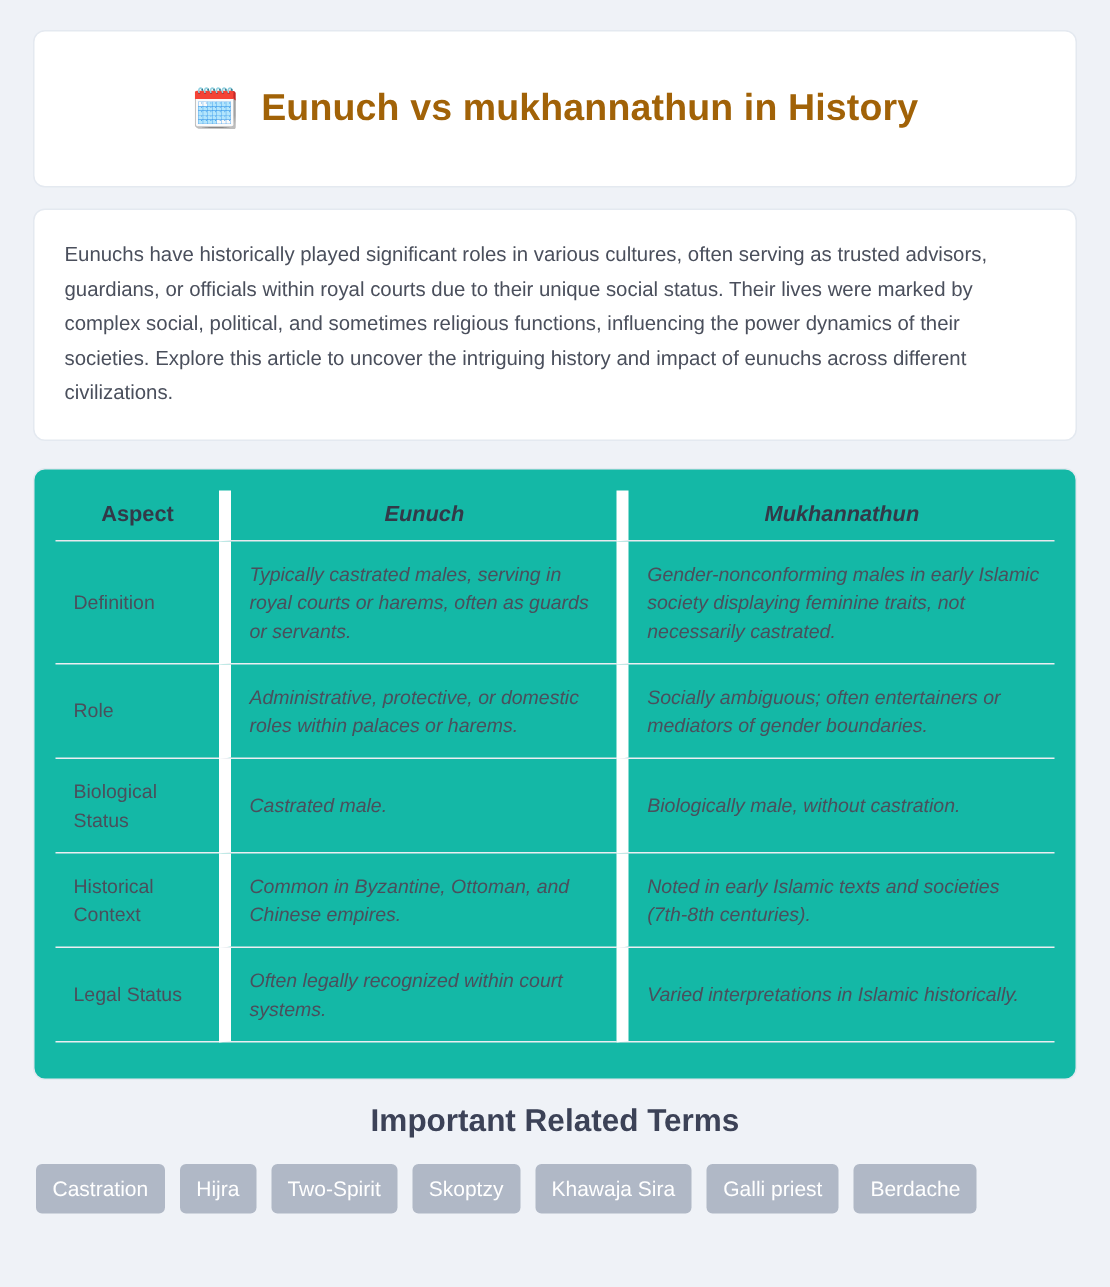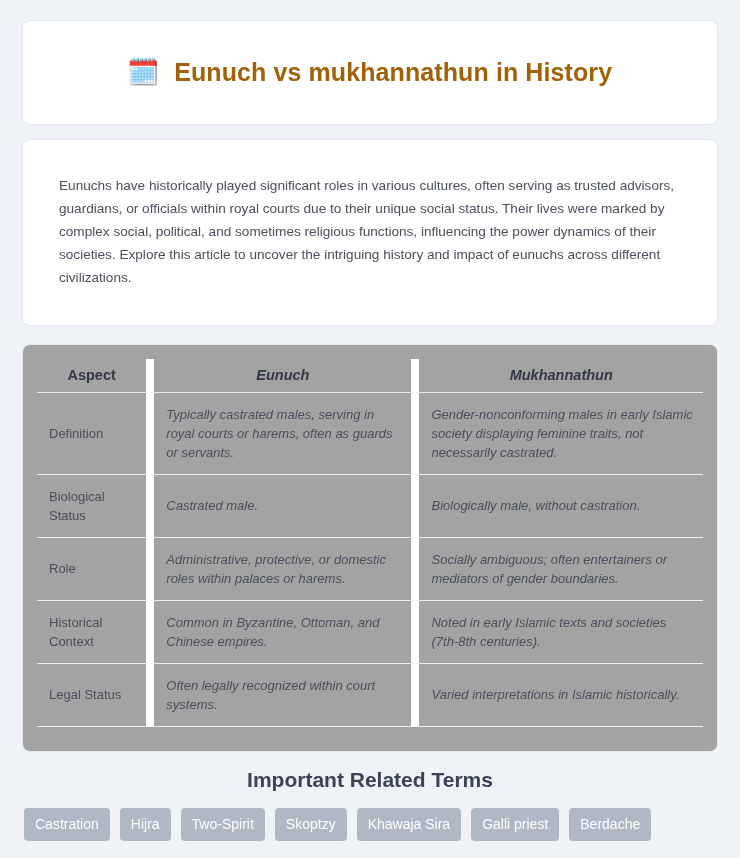--- a/index.html
+++ b/index.html
@@ -50,26 +50,26 @@
     background: #ffffff;
     border: 1px solid #e4e9f0;
     border-radius: 8px;
     padding: 18px 20px 20px 20px;
     margin-bottom: 18px;
   }
   .intro-text {
     font-size: 13.6px;
     line-height: 23px;
     color: #4a4f5c;
-    margin: 16px;
+    margin: 0;
   }
 
   
   .table-card {
-    background: #a3a3a3;
+    background: #14b8a6;
     border: 1px solid #e4e9f0;
     border-radius: 8px;
     padding: 14px 14px 24px 14px;
     margin-bottom: 16px;
   }
   table.compare {
     width: 100%;
     border-collapse: separate;
     border-spacing: 0;
     table-layout: fixed;
@@ -157,28 +157,28 @@
           <th class="c3">Mukhannathun</th>
         </tr>
       </thead>
       <tbody>
         <tr>
           <td class="c1">Definition</td>
           <td class="c2">Typically castrated males, serving in royal courts or harems, often as guards or servants.</td>
           <td class="c3">Gender-nonconforming males in early Islamic society displaying feminine traits, not necessarily castrated.</td>
         </tr>
         <tr>
+          <td class="c1">Role</td>
+          <td class="c2">Administrative, protective, or domestic roles within palaces or harems.</td>
+          <td class="c3">Socially ambiguous; often entertainers or mediators of gender boundaries.</td>
+        </tr>
+        <tr>
           <td class="c1">Biological Status</td>
           <td class="c2">Castrated male.</td>
           <td class="c3">Biologically male, without castration.</td>
-        </tr>
-        <tr>
-          <td class="c1">Role</td>
-          <td class="c2">Administrative, protective, or domestic roles within palaces or harems.</td>
-          <td class="c3">Socially ambiguous; often entertainers or mediators of gender boundaries.</td>
         </tr>
         <tr>
           <td class="c1">Historical Context</td>
           <td class="c2">Common in Byzantine, Ottoman, and Chinese empires.</td>
           <td class="c3">Noted in early Islamic texts and societies (7th-8th centuries).</td>
         </tr>
         <tr>
           <td class="c1">Legal Status</td>
           <td class="c2">Often legally recognized within court systems.</td>
           <td class="c3">Varied interpretations in Islamic historically.</td>

